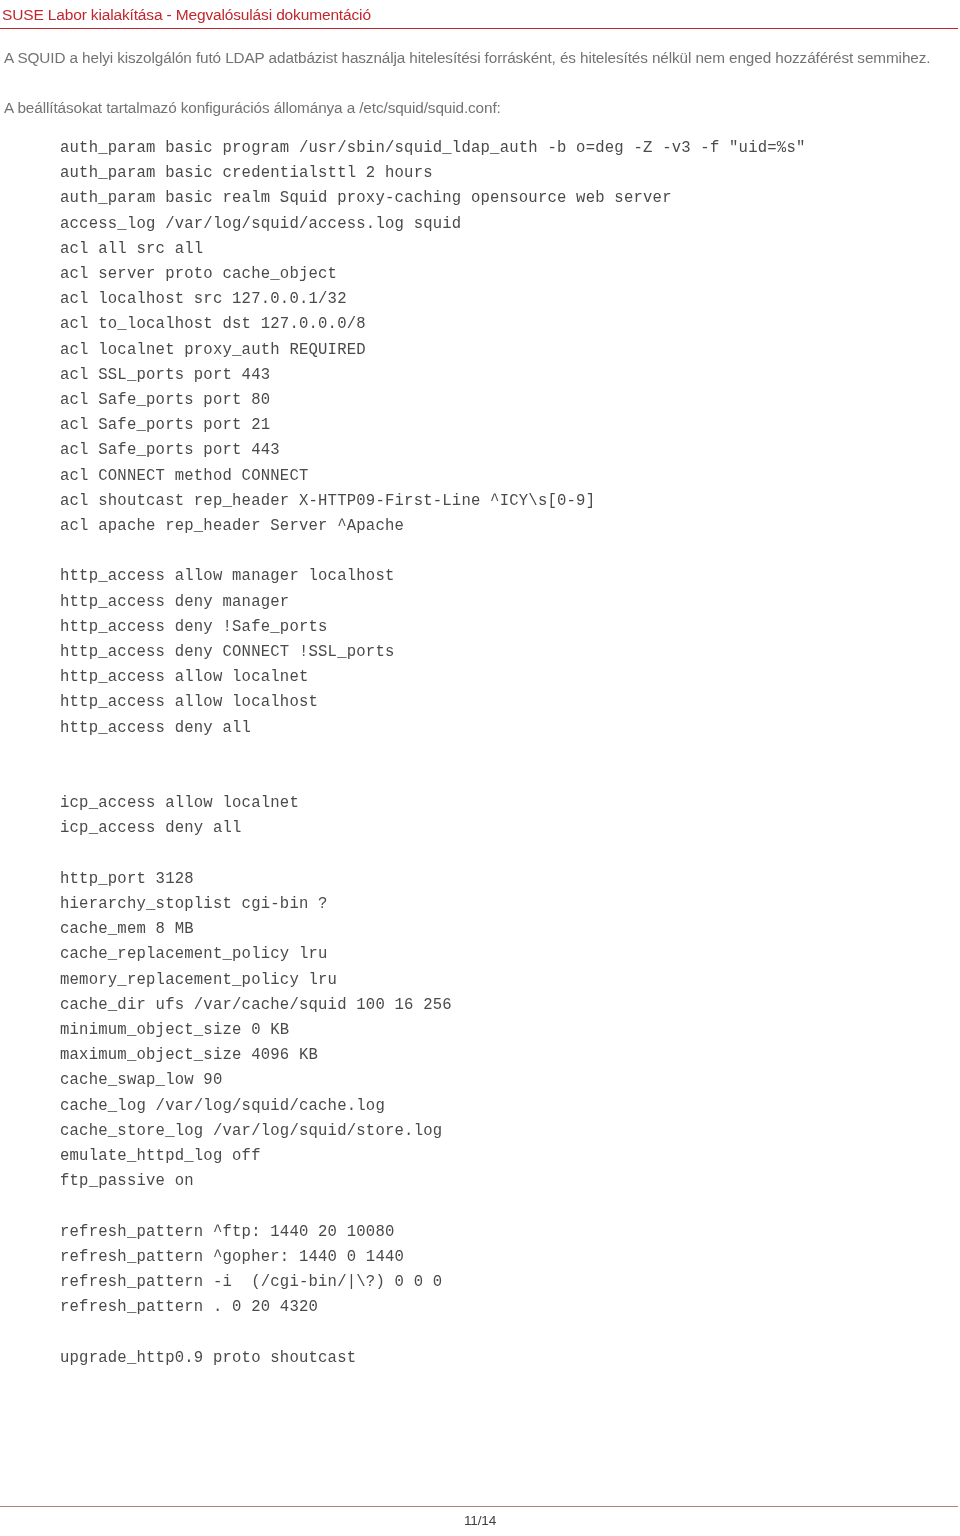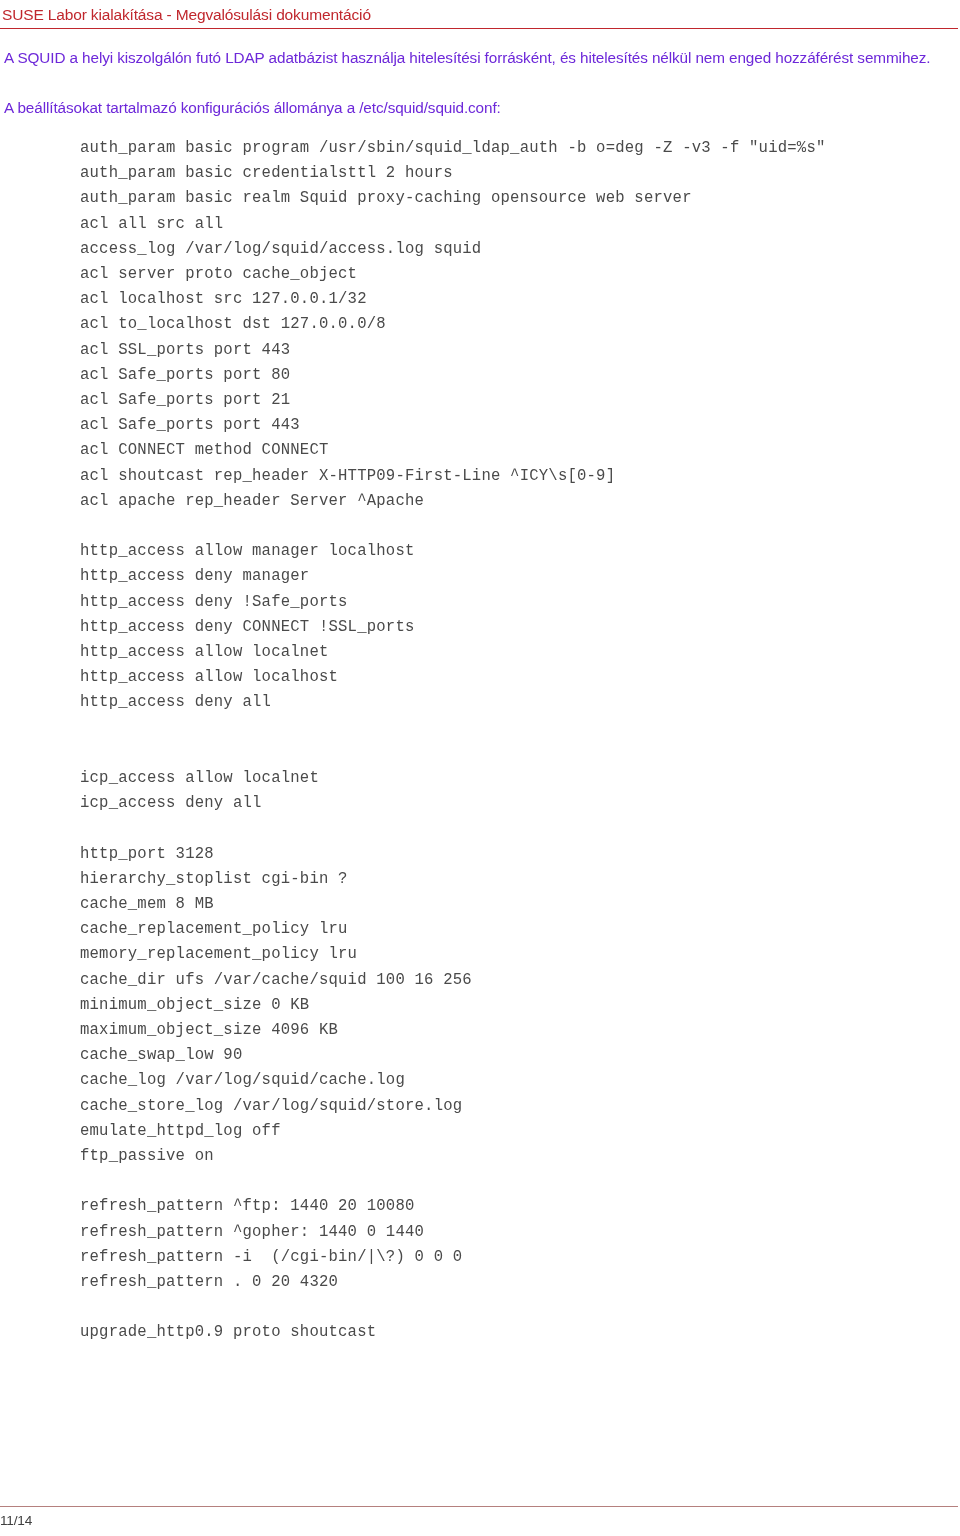--- a/index.html
+++ b/index.html
@@ -44,32 +44,32 @@
   .page-body {
     position: absolute;
     top: 44px;
     left: 0;
     width: 960px;
   }
 
   .para {
     font-size: 15.3px;
     line-height: 28px;
-    color: #6d28d9;
+    color: #737373;
     text-align: justify;
     margin: 0 6px 0 4px;
     letter-spacing: -0.1px;
   }
   .para.first { margin-bottom: 22px; }
   .para.second { margin-bottom: 10px; }
 
   
   .code-block {
     margin-top: 14px;
-    padding-left: 80px;
+    padding-left: 60px;
     font-family: "Liberation Mono", "DejaVu Sans Mono", monospace;
     font-size: 15.6px;
     line-height: 25.2px;
     color: #4a4a4a;
     letter-spacing: 0.2px;
   }
   .code-line {
     white-space: pre-wrap;
     word-break: break-word;
     min-height: 25.2px;
@@ -86,20 +86,21 @@
     bottom: 0;
     width: 960px;
   }
   .doc-footer-rule {
     width: 958px;
     height: 0;
     border-top: 1.4px solid #b5807e;
     margin-bottom: 6px;
   }
   .doc-footer-pageno {
+    text-align: center;
     font-size: 13.6px;
     color: #3f3f3f;
     letter-spacing: -0.2px;
     padding-bottom: 8px;
   }
 </style>
 </head>
 <body>
 
 <div class="doc-header">
@@ -110,25 +111,26 @@
 <div class="page-body">
 
   <p class="para first">A SQUID a helyi kiszolgálón futó LDAP adatbázist használja hitelesítési forrásként, és hitelesítés nélkül nem enged hozzáférést semmihez.</p>
 
   <p class="para second">A beállításokat tartalmazó konfigurációs állománya a /etc/squid/squid.conf:</p>
 
   <div class="code-block" id="code-block">
       <div class="code-line">auth_param basic program /usr/sbin/squid_ldap_auth -b o=deg -Z -v3 -f "uid=%s"</div>
       <div class="code-line">auth_param basic credentialsttl 2 hours</div>
       <div class="code-line">auth_param basic realm Squid proxy-caching opensource web server</div>
+      <div class="code-line">access_log /var/log/squid/access.log squid</div>
       <div class="code-line">acl all src all</div>
-      <div class="code-line">access_log /var/log/squid/access.log squid</div>
       <div class="code-line">acl server proto cache_object</div>
       <div class="code-line">acl localhost src 127.0.0.1/32</div>
       <div class="code-line">acl to_localhost dst 127.0.0.0/8</div>
+      <div class="code-line">acl localnet proxy_auth REQUIRED</div>
       <div class="code-line">acl SSL_ports port 443</div>
       <div class="code-line">acl Safe_ports port 80</div>
       <div class="code-line">acl Safe_ports port 21</div>
       <div class="code-line">acl Safe_ports port 443</div>
       <div class="code-line">acl CONNECT method CONNECT</div>
       <div class="code-line">acl shoutcast rep_header X-HTTP09-First-Line ^ICY\s[0-9]</div>
       <div class="code-line">acl apache rep_header Server ^Apache</div>
       <div class="code-line blank"></div>
       <div class="code-line">http_access allow manager localhost</div>
       <div class="code-line">http_access deny manager</div>

